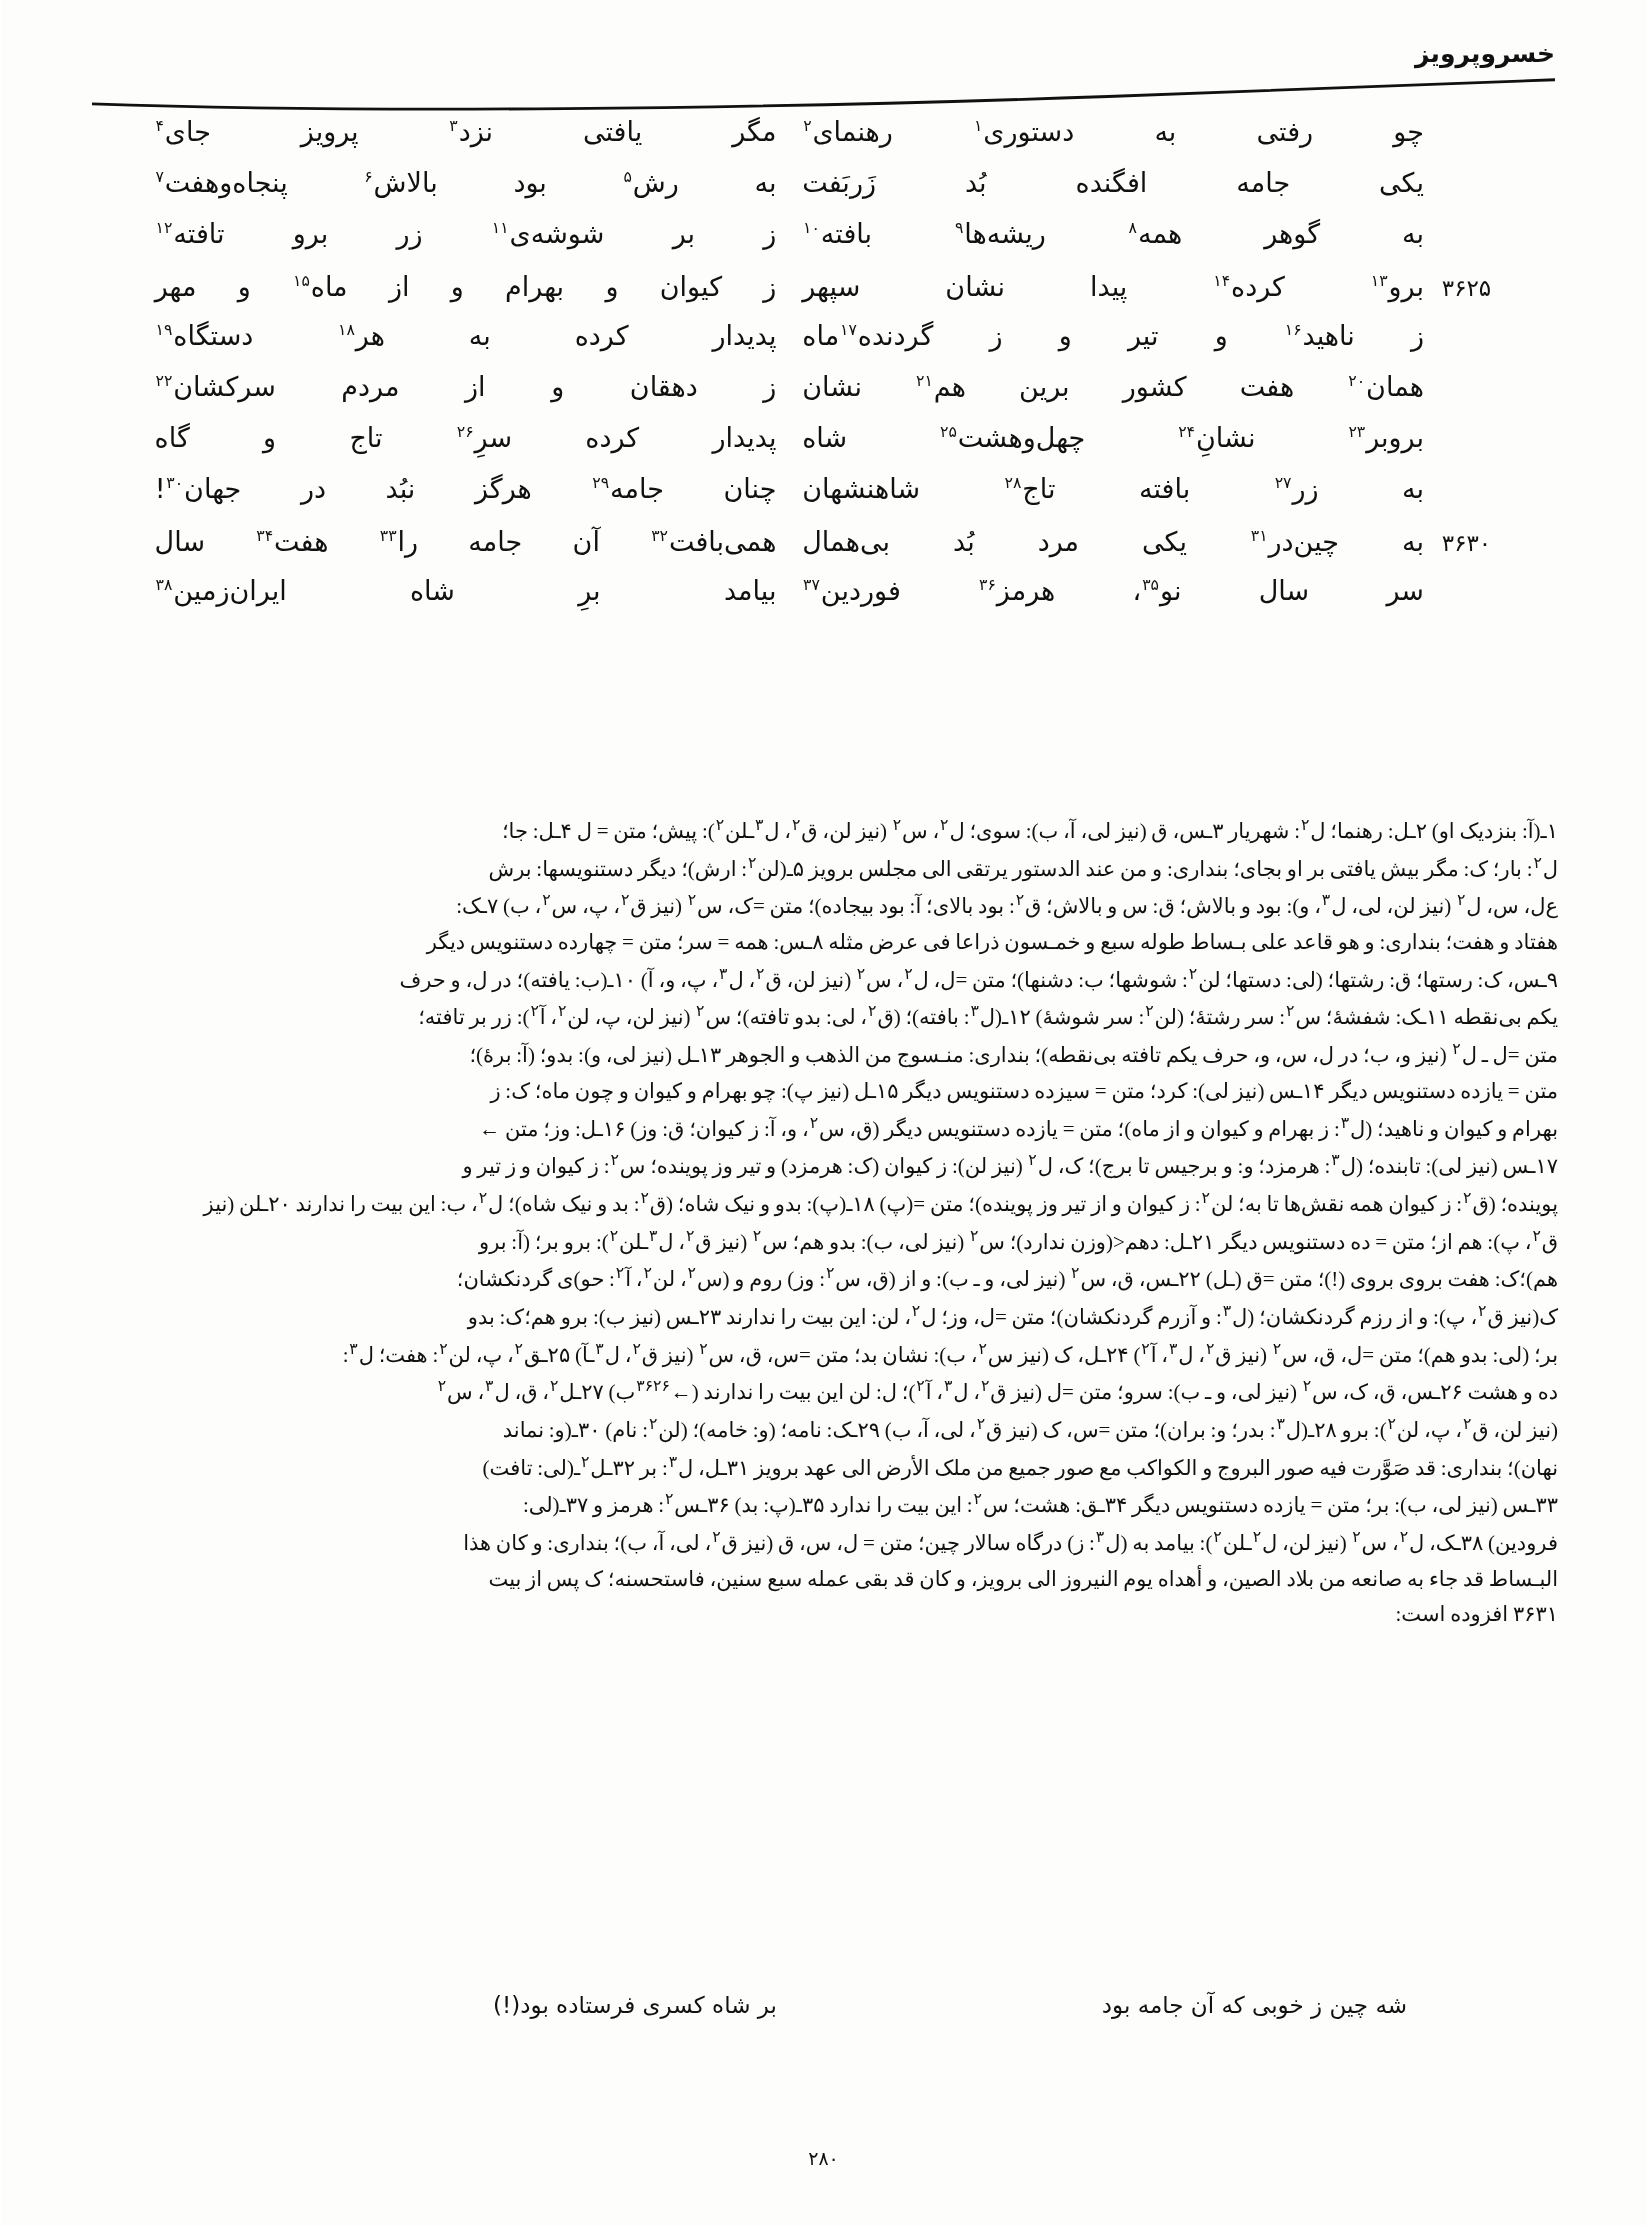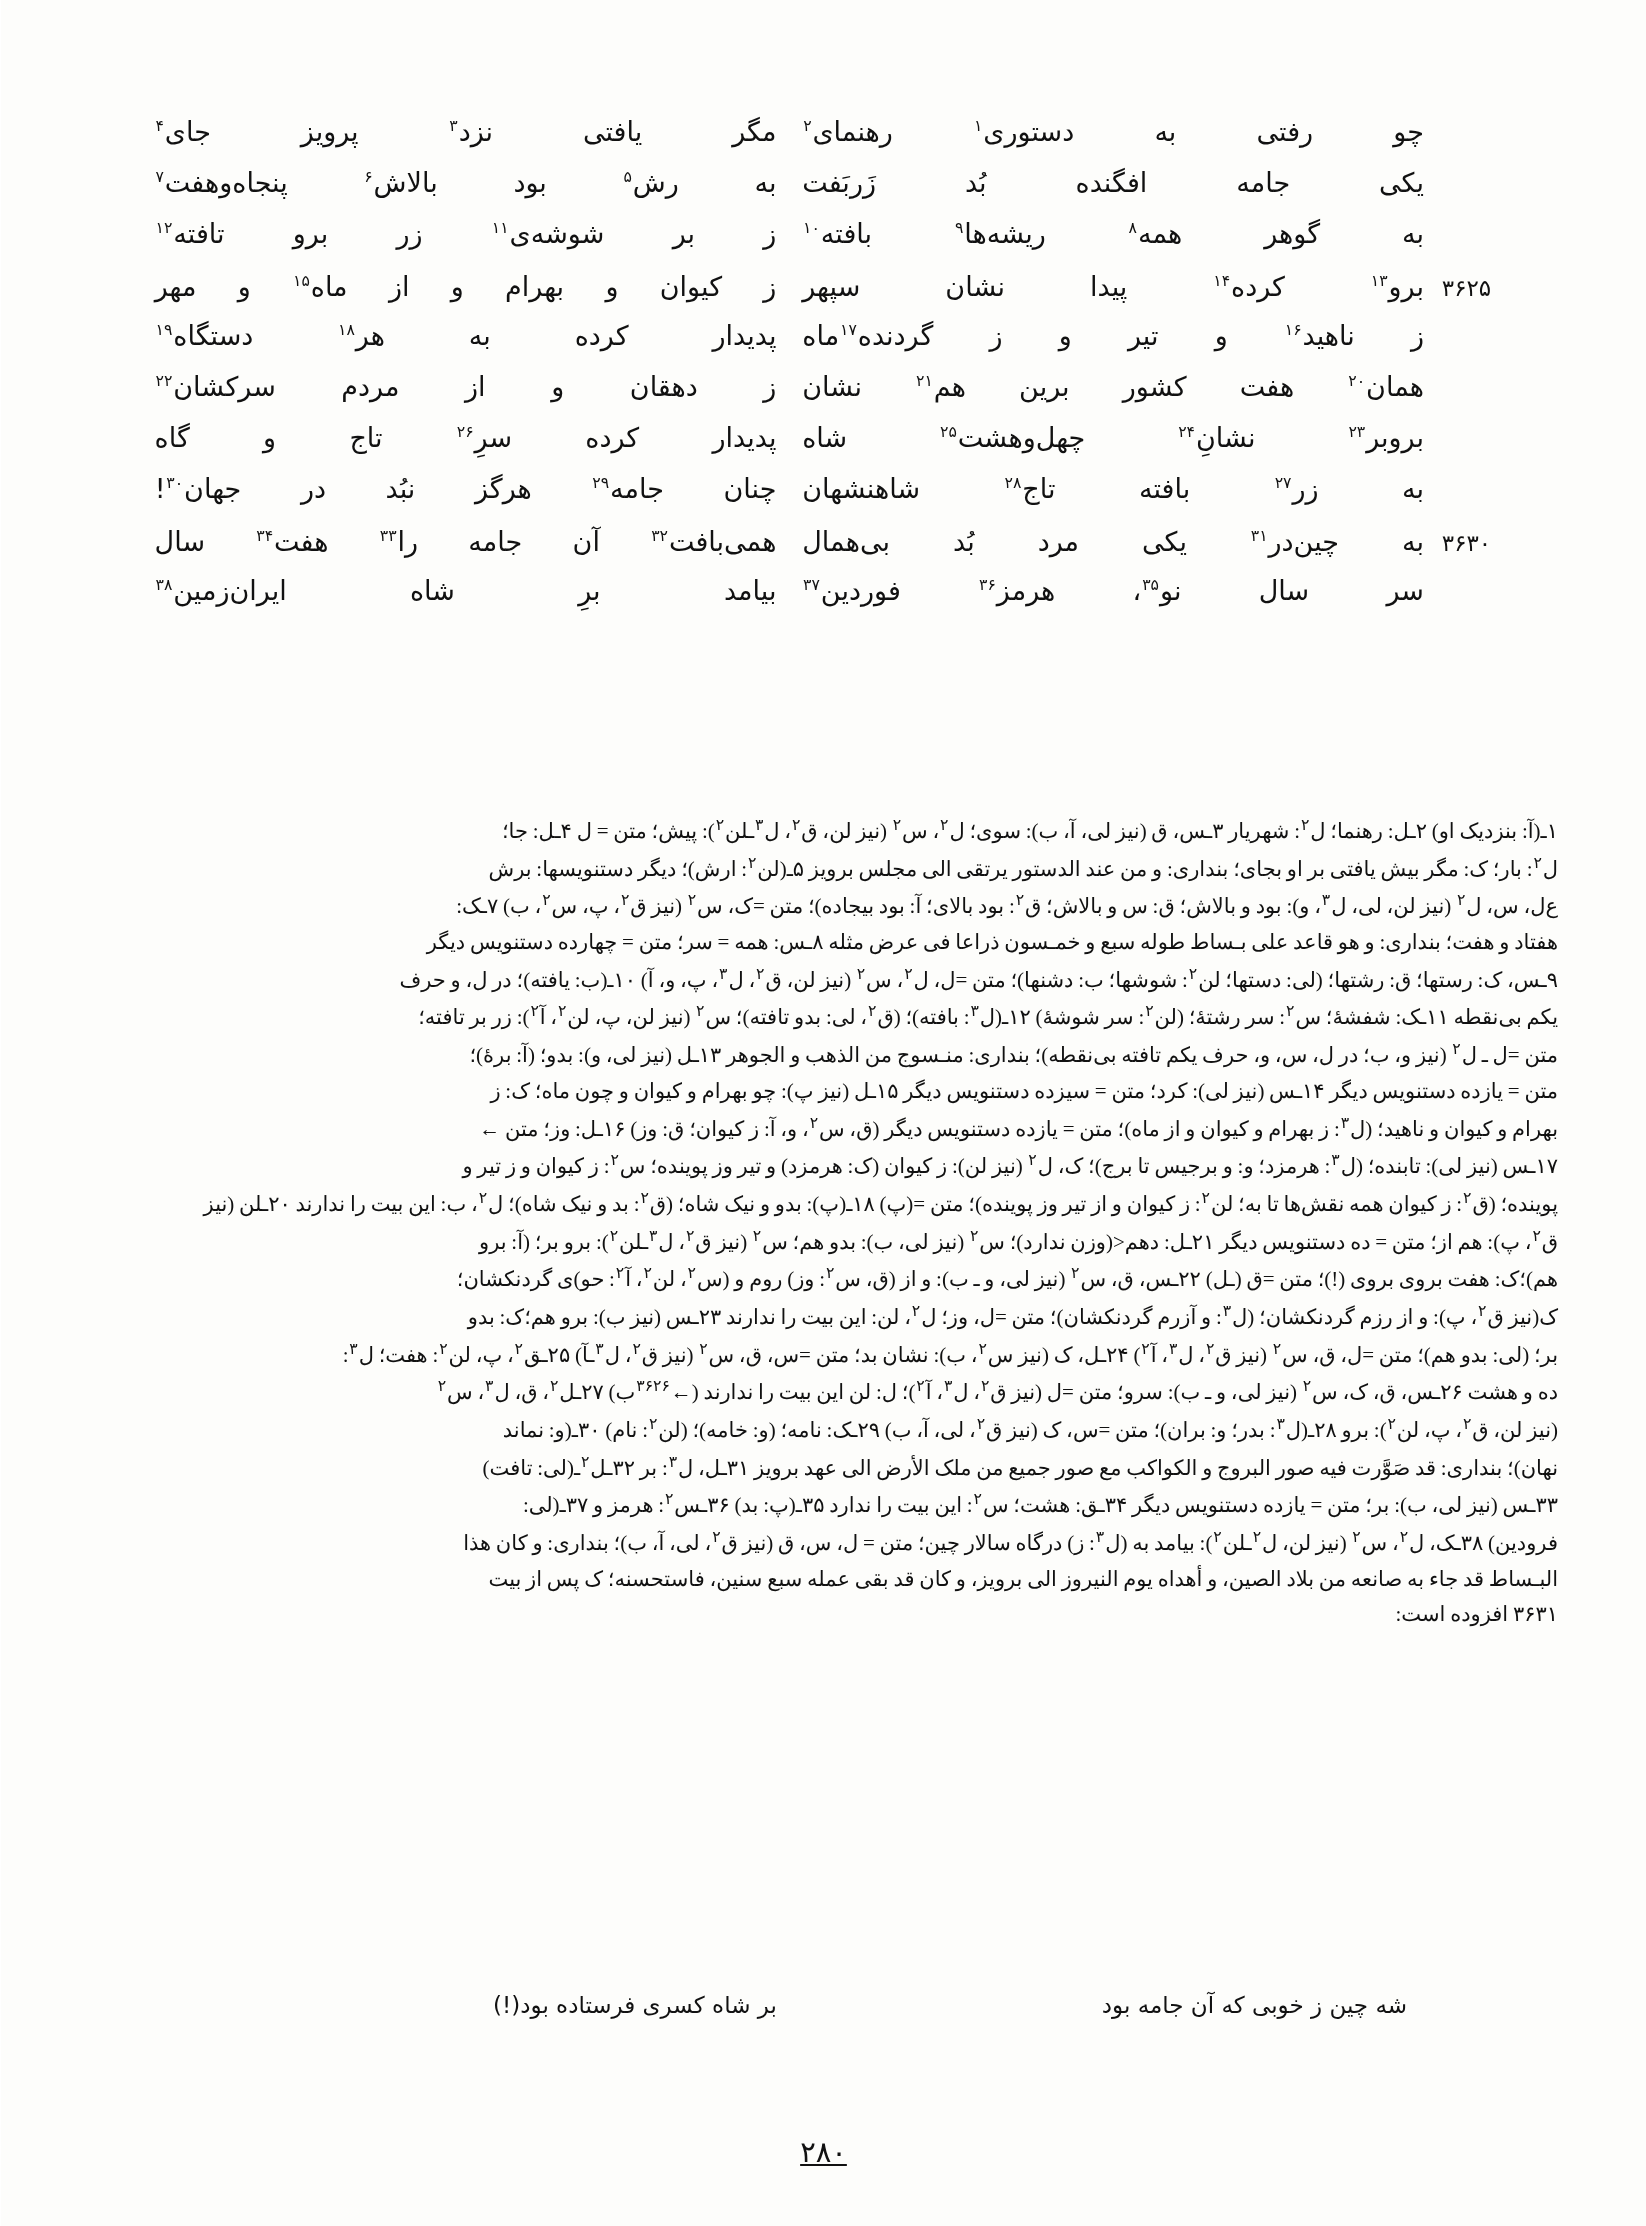--- a/index.html
+++ b/index.html
@@ -112,30 +112,35 @@
   }
   .added-verse .h-right{width:46%;}
   .added-verse .h-left{width:46%;text-align:right;}
 
   
   .folio{
     position:absolute;
     bottom:57px;
     left:0;right:0;
     text-align:center;
-    font-size:29px;
+    font-size:19px;
     letter-spacing:0.9px;
-    text-decoration:underline;
   }
 </style>
 </head>
 <body>
 
 <div class="page">
 
+  <div class="runhead-wrap">
+    <div class="runhead">خسروپرویز</div>
+    <svg class="rule-svg" viewBox="0 0 1584 44" preserveAspectRatio="none">
+      <path d="M0,30 C300,40 700,36 1100,22 C1300,15 1450,10 1584,4" fill="none" stroke="#111111" stroke-width="3"></path>
+    </svg>
+  </div>
 
   <div class="verses">
     <div id="verse-rows">
         <div class="vrow">
           <div class="vnum"></div>
           <div class="hemi first">
             <span class="w">چو</span>
             <span class="w">رفتی</span>
             <span class="w">به</span>
             <span class="w">دستوری<span class="sup">۱</span></span>

